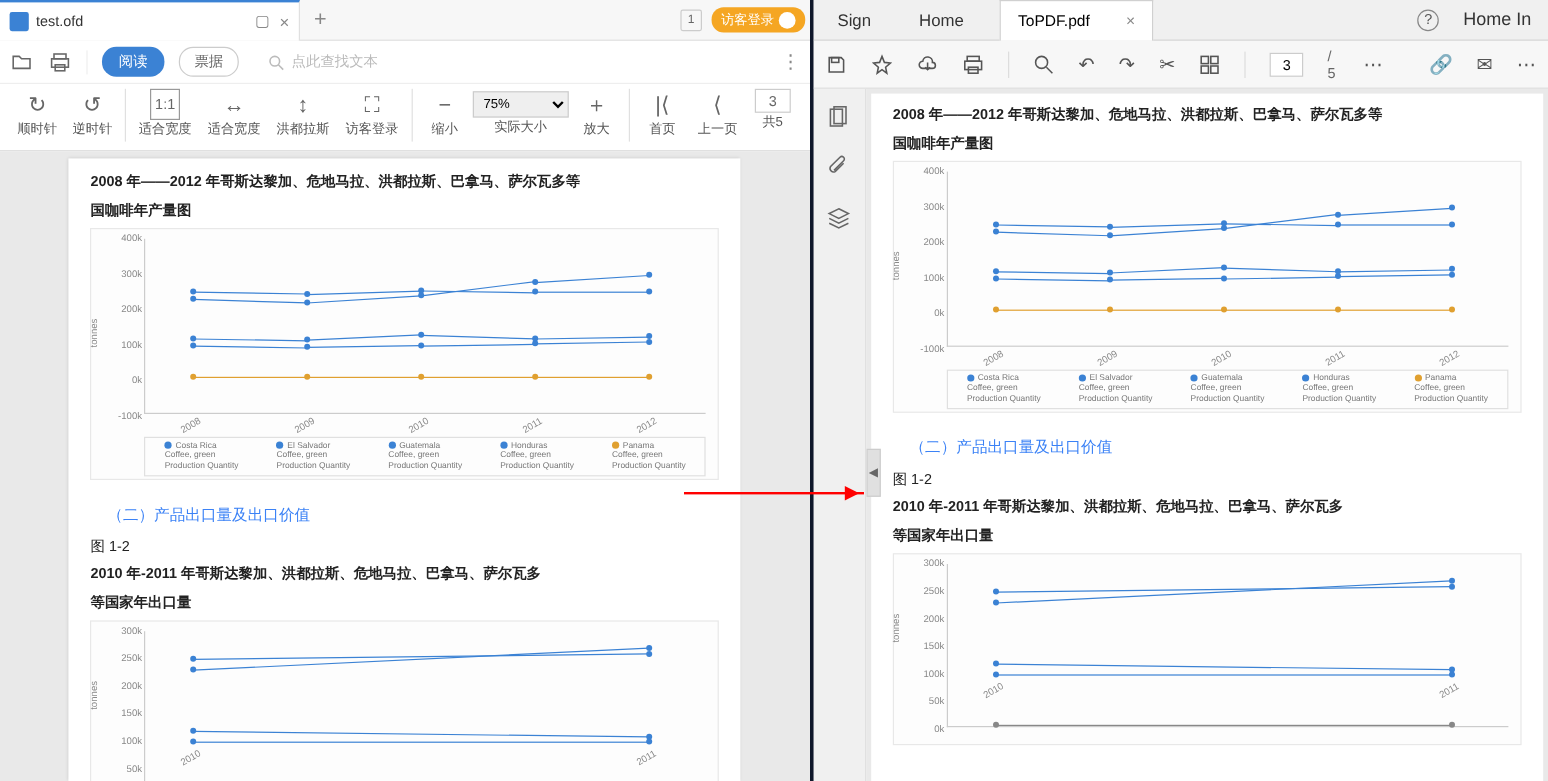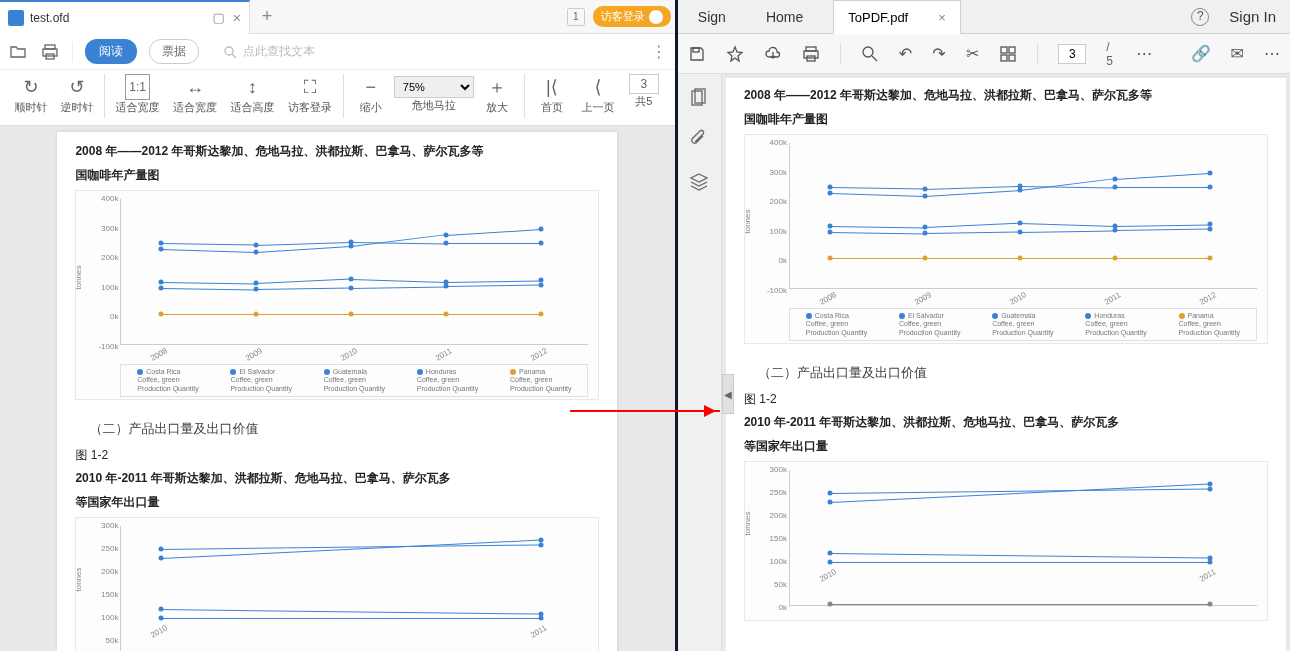--- a/index.html
+++ b/index.html
@@ -46,21 +46,21 @@
 .r-pgtot{font-size:12px;color:#666}
 .r-body{flex:1;display:flex;overflow:hidden}
 .r-sidebar{width:44px;background:#f0f0f0;border-right:1px solid #ddd;display:flex;flex-direction:column;align-items:center;padding-top:14px;gap:22px;color:#666}
 .r-sidebar .ic{width:20px;height:20px;cursor:pointer}
 .r-docarea{flex:1;background:#e9e9e9;overflow:hidden;display:flex;justify-content:center;padding-top:4px;position:relative}
 .r-page{width:560px;background:#fff;padding:8px 18px 0}
 .r-collapse{position:absolute;left:0;top:300px;width:12px;height:40px;background:#e0e0e0;border:1px solid #ccc;display:flex;align-items:center;justify-content:center;font-size:10px;color:#666;cursor:pointer}
 
 .doc-h{font-size:12px;color:#222;font-weight:bold;margin:0 0 6px 0;line-height:1.5}
 .doc-t{font-size:12px;color:#222;margin:4px 0;line-height:1.6}
-.doc-sec{font-size:13px;color:#404040;margin:20px 0 8px;text-indent:14px}
+.doc-sec{font-size:13px;color:#3b82f6;margin:20px 0 8px;text-indent:14px}
 .chart{border:1px solid #e8e8e8;background:#fdfdfd;position:relative;font-size:8px;color:#888}
 .chart1{height:210px;margin-bottom:4px}
 .chart-plot{position:absolute;left:44px;right:10px;top:8px;bottom:54px;border-left:1px solid #ccc;border-bottom:1px solid #ccc}
 .ylab{position:absolute;left:14px;width:28px;text-align:right}
 .ytit{position:absolute;left:2px;top:50%;transform:rotate(-90deg) translateX(10px);transform-origin:left;font-size:8px}
 .xlab{position:absolute;bottom:40px;font-size:8px;transform:rotate(-30deg)}
 .legend{position:absolute;bottom:2px;left:44px;right:10px;border:1px solid #e0e0e0;display:flex;justify-content:space-around;padding:3px 0}
 .lg{font-size:7px;color:#777;text-align:left;line-height:1.2}
 .lg .m{display:inline-block;width:6px;height:6px;border-radius:50%;margin-right:3px;vertical-align:middle}
 .pt{position:absolute;width:5px;height:5px;border-radius:50%;transform:translate(-50%,-50%)}
@@ -128,34 +128,34 @@
     <div class="tgrp w60">
         <div class="gic" style="font-size:12px;border:1px solid #999;padding:1px 3px">1:1</div>
         <div>适合宽度</div>
       </div>
     <div class="tgrp w60">
         <div class="gic">↔</div>
         <div>适合宽度</div>
       </div>
     <div class="tgrp w60">
         <div class="gic">↕</div>
-        <div>适合高度</div>
+        <div>洪都拉斯</div>
       </div>
     <div class="tgrp w60">
         <div class="gic">⛶</div>
         <div>访客登录</div>
       </div>
     <div class="vsep"></div>
     <div class="tgrp">
         <div class="gic">−</div>
         <div>缩小</div>
       </div>
     <div class="tgrp" style="width:84px">
         <select class="zoomsel"><option>75%</option></select>
-        <div>危地马拉</div>
+        <div>实际大小</div>
       </div>
     <div class="tgrp">
         <div class="gic">＋</div>
         <div>放大</div>
       </div>
     <div class="vsep"></div>
     <div class="tgrp">
         <div class="gic">|⟨</div>
         <div>首页</div>
       </div>
@@ -276,21 +276,21 @@
 <div class="pane right-pane">
   <div class="r-topbar">
     <div class="r-nav">Sign</div>
     <div class="r-nav">Home</div>
     <div class="r-tab">
       <span>ToPDF.pdf</span>
       <span class="x">×</span>
     </div>
     <div class="r-right">
       <span class="r-help">?</span>
-      <span style="font-size:15px;color:#333">Sign In</span>
+      <span style="font-size:15px;color:#333">Home In</span>
     </div>
   </div>
   <div class="r-toolbar">
     <span class="ic">
         <svg width="18" height="18" viewBox="0 0 18 18" fill="none" stroke="#555" stroke-width="1.3">
           <path d="M3 3h10l2 2v10H3z"></path>
           <rect x="5" y="3" width="6" height="4"></rect>
         </svg>
       </span>
     <span class="ic">

